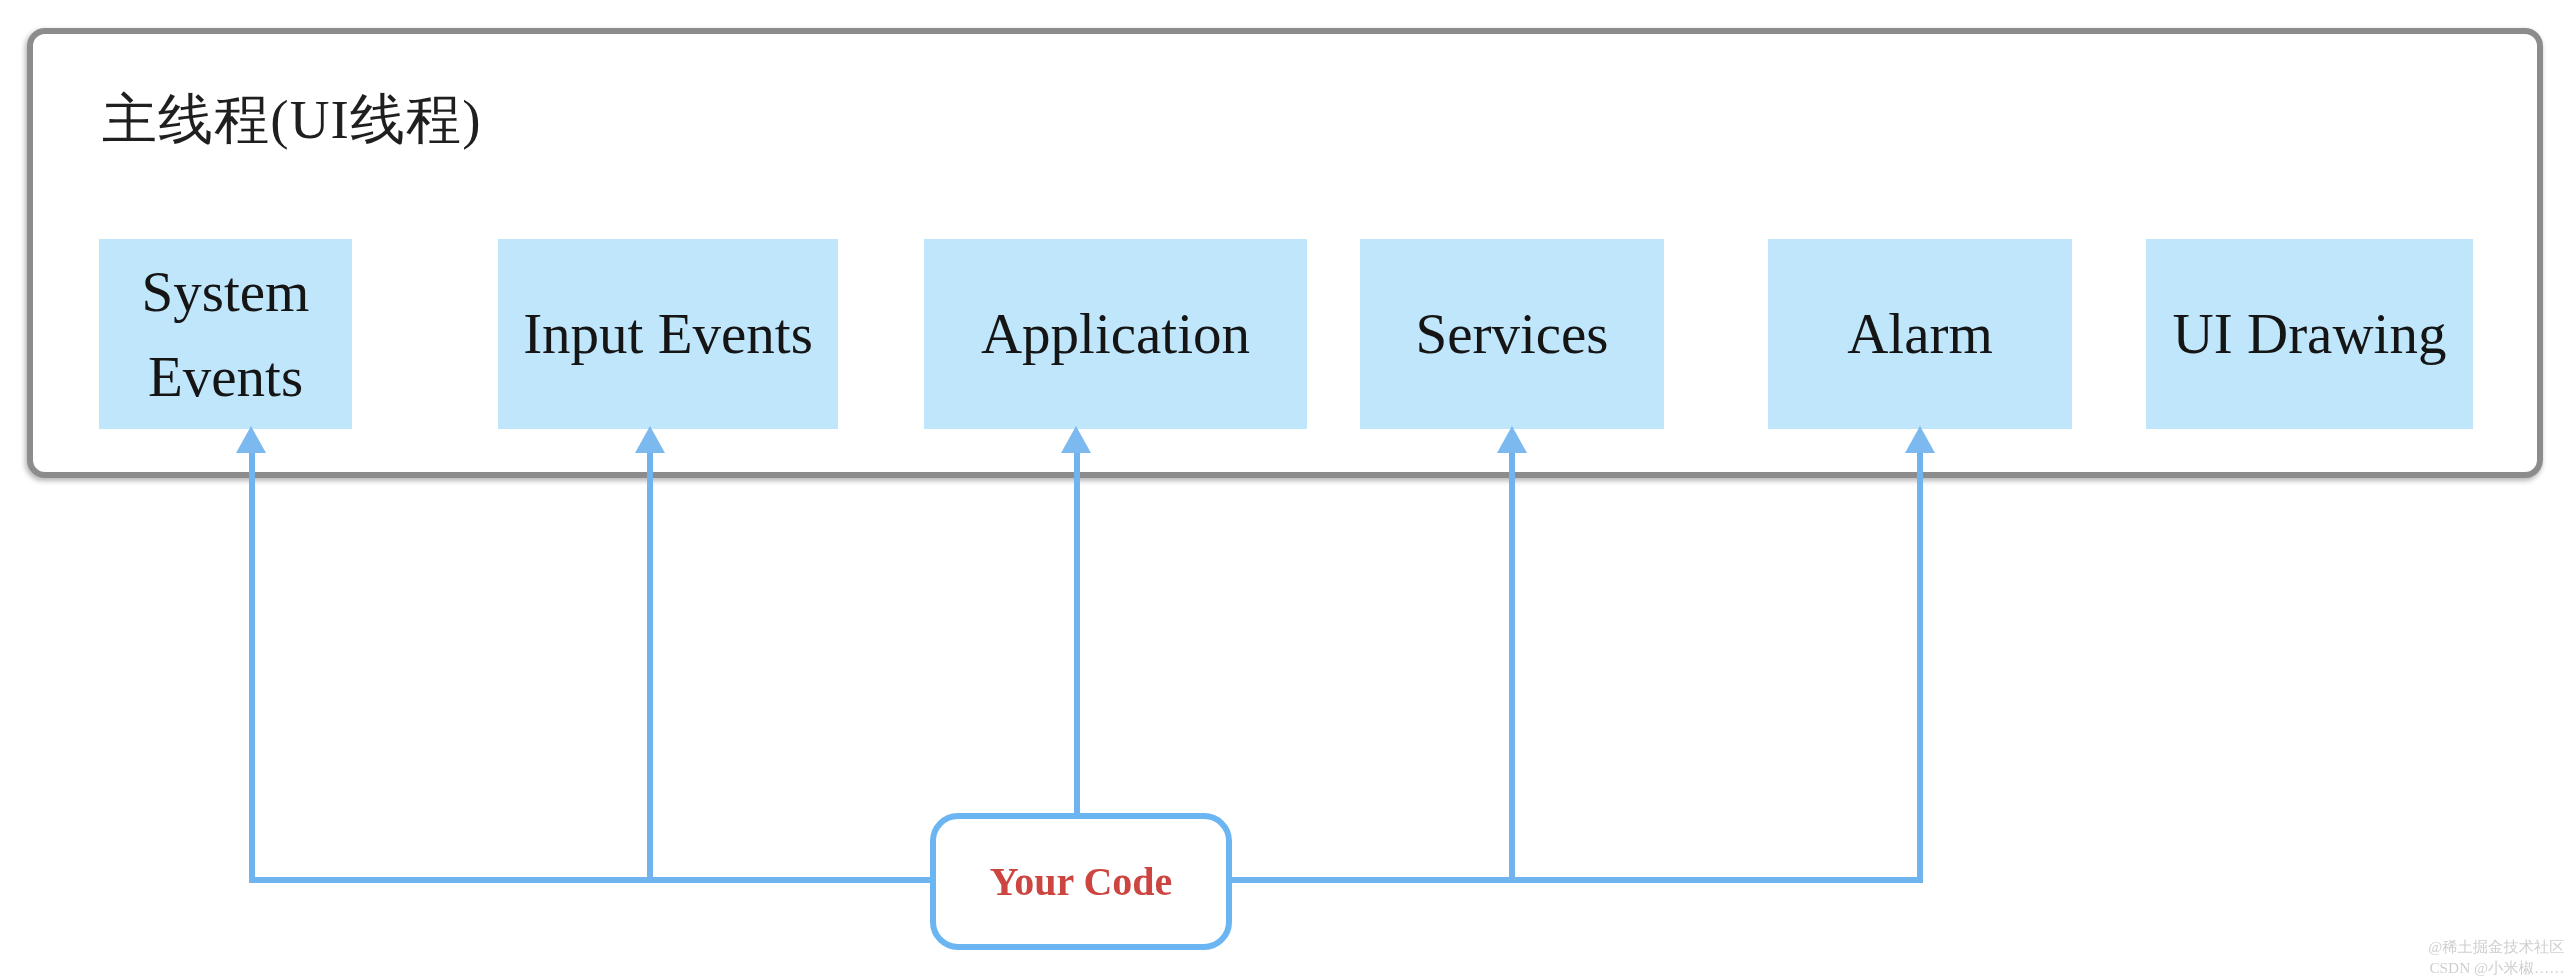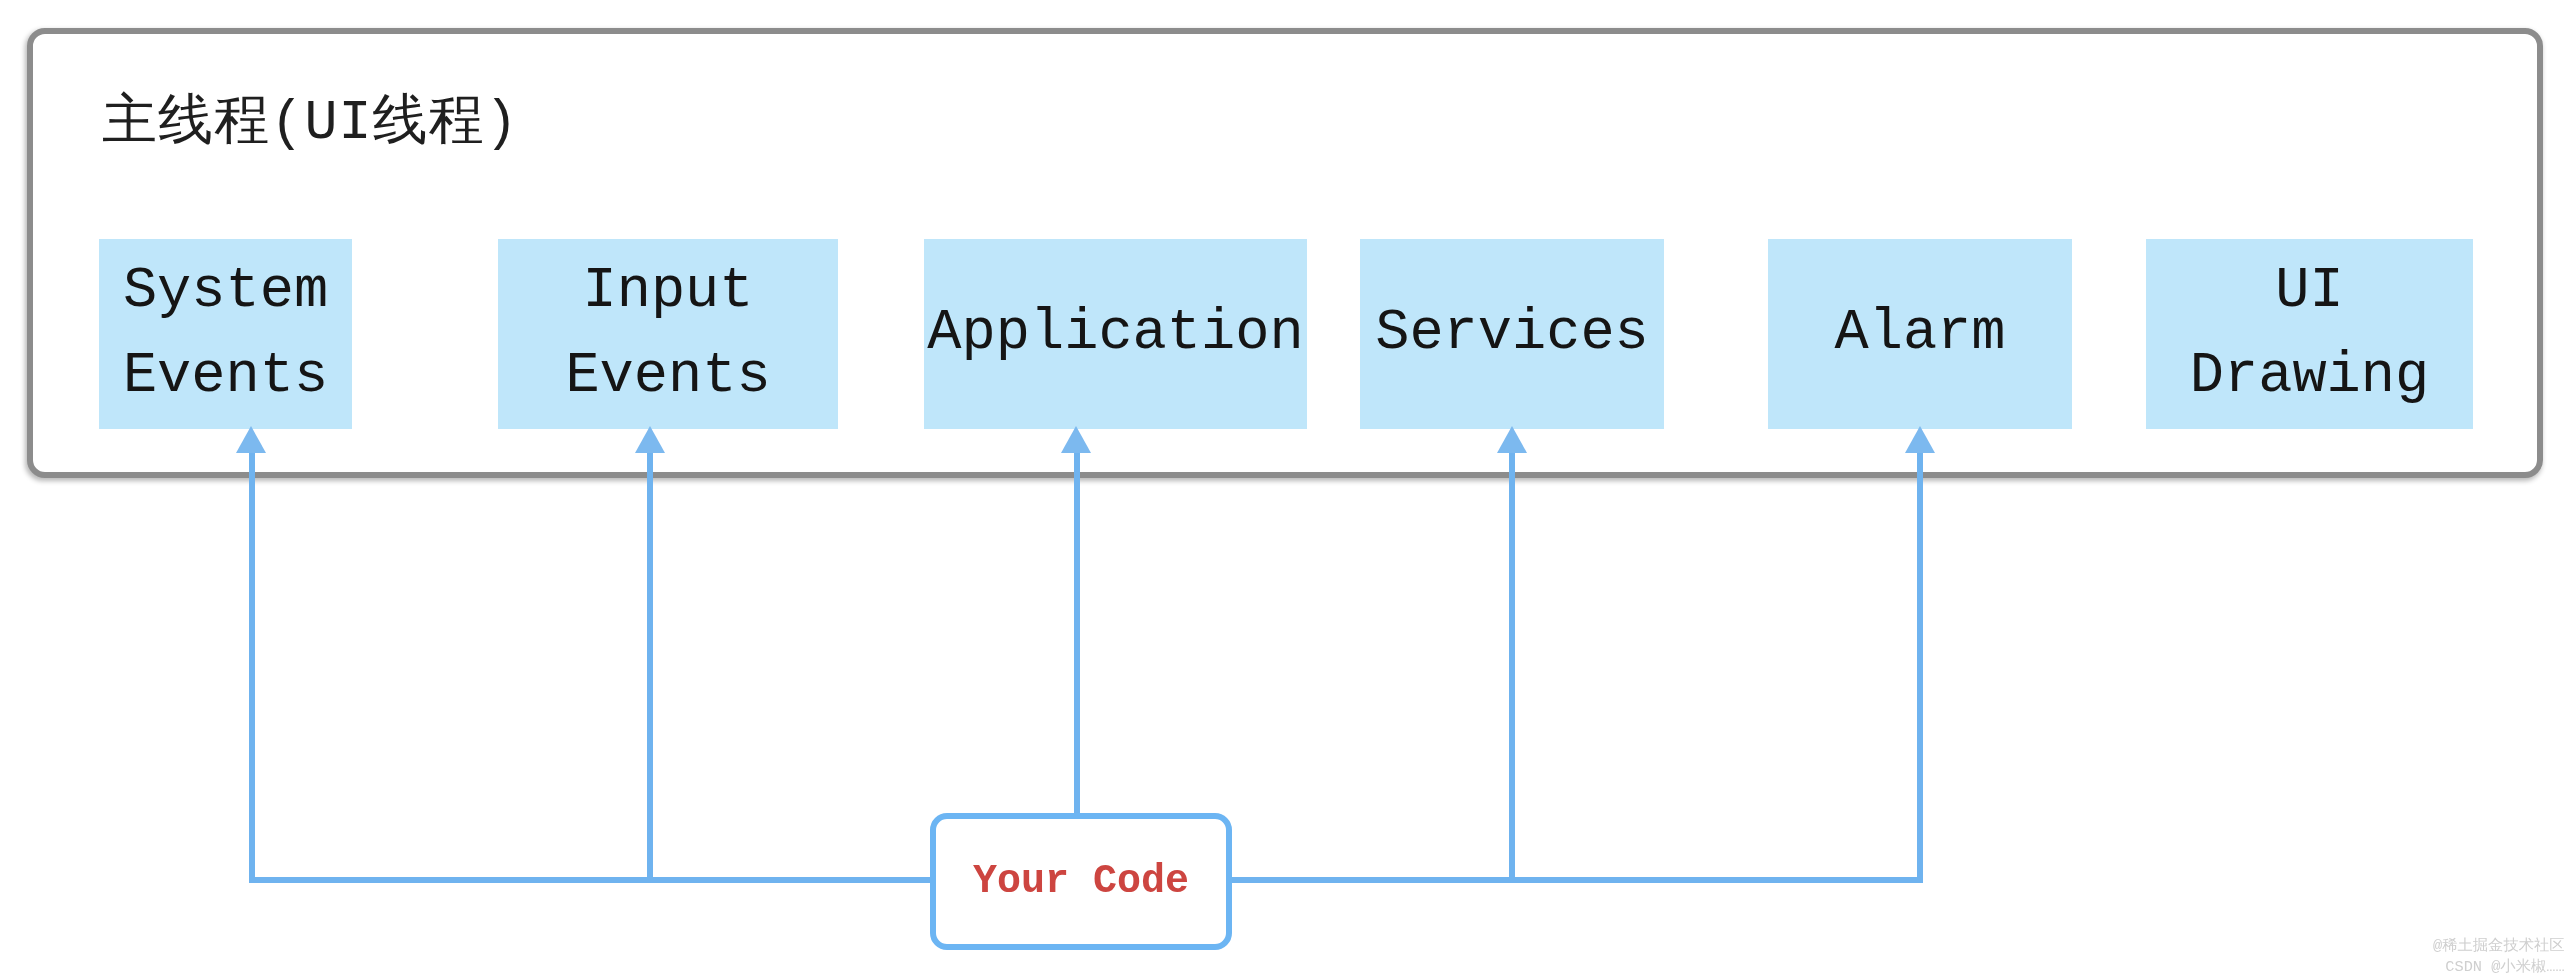--- a/index.html
+++ b/index.html
@@ -1,19 +1,19 @@
 <!DOCTYPE html>
 <html style="--box-fill: #bfe6fa; --box-text: #151515; --title-text: #1f1f1f; --container-border: #8c8c8c; --line-blue: #6fb3ef; --arrow-blue: #7cb9ef; --your-code-border: #6cb5f3; --your-code-text: #cd4540; --watermark-text: #cfcfcf;font-size:9px"><head>
 <meta charset="utf-8">
 <style>
   html,body{margin:0;padding:0;background:#ffffff;}
   body{width:2576px;height:978px;overflow:hidden;}
   .stage{
     position:relative;width:2576px;height:978px;
-    font-family:Liberation Mono, monospace;
+    font-family:Liberation Serif, serif;
     background:#ffffff;
   }
   .main-thread-container{
     position:absolute;left:27px;top:28px;width:2516px;height:450px;
     box-sizing:border-box;
     border:6.8px solid var(--container-border,#8c8c8c);
     border-radius:18px;
     background:#ffffff;
     box-shadow:-1.7px 2.8px 5.1px rgba(0,0,0,0.28);
   }
@@ -33,21 +33,21 @@
   .arrowhead{
     position:absolute;width:0;height:0;z-index:2;
     border-left:15.3px solid transparent;
     border-right:15.3px solid transparent;
     border-bottom:27px solid var(--arrow-blue,#7cb9ef);
   }
   .your-code-box{
     position:absolute;left:930px;top:813px;width:302px;height:137px;
     box-sizing:border-box;background:#ffffff;
     border:6.2px solid var(--your-code-border,#6cb5f3);
-    border-radius:17px;z-index:5;
+    border-radius:28px;z-index:5;
     display:flex;align-items:center;justify-content:center;
     font-size:40px;font-weight:bold;
     color:var(--your-code-text,#cd4540);
     white-space:nowrap;
   }
   .watermark{
     position:absolute;right:11.4px;bottom:0;z-index:6;
     text-align:right;color:var(--watermark-text,#cfcfcf);
     font-size:15.3px;line-height:21px;white-space:nowrap;
   }

